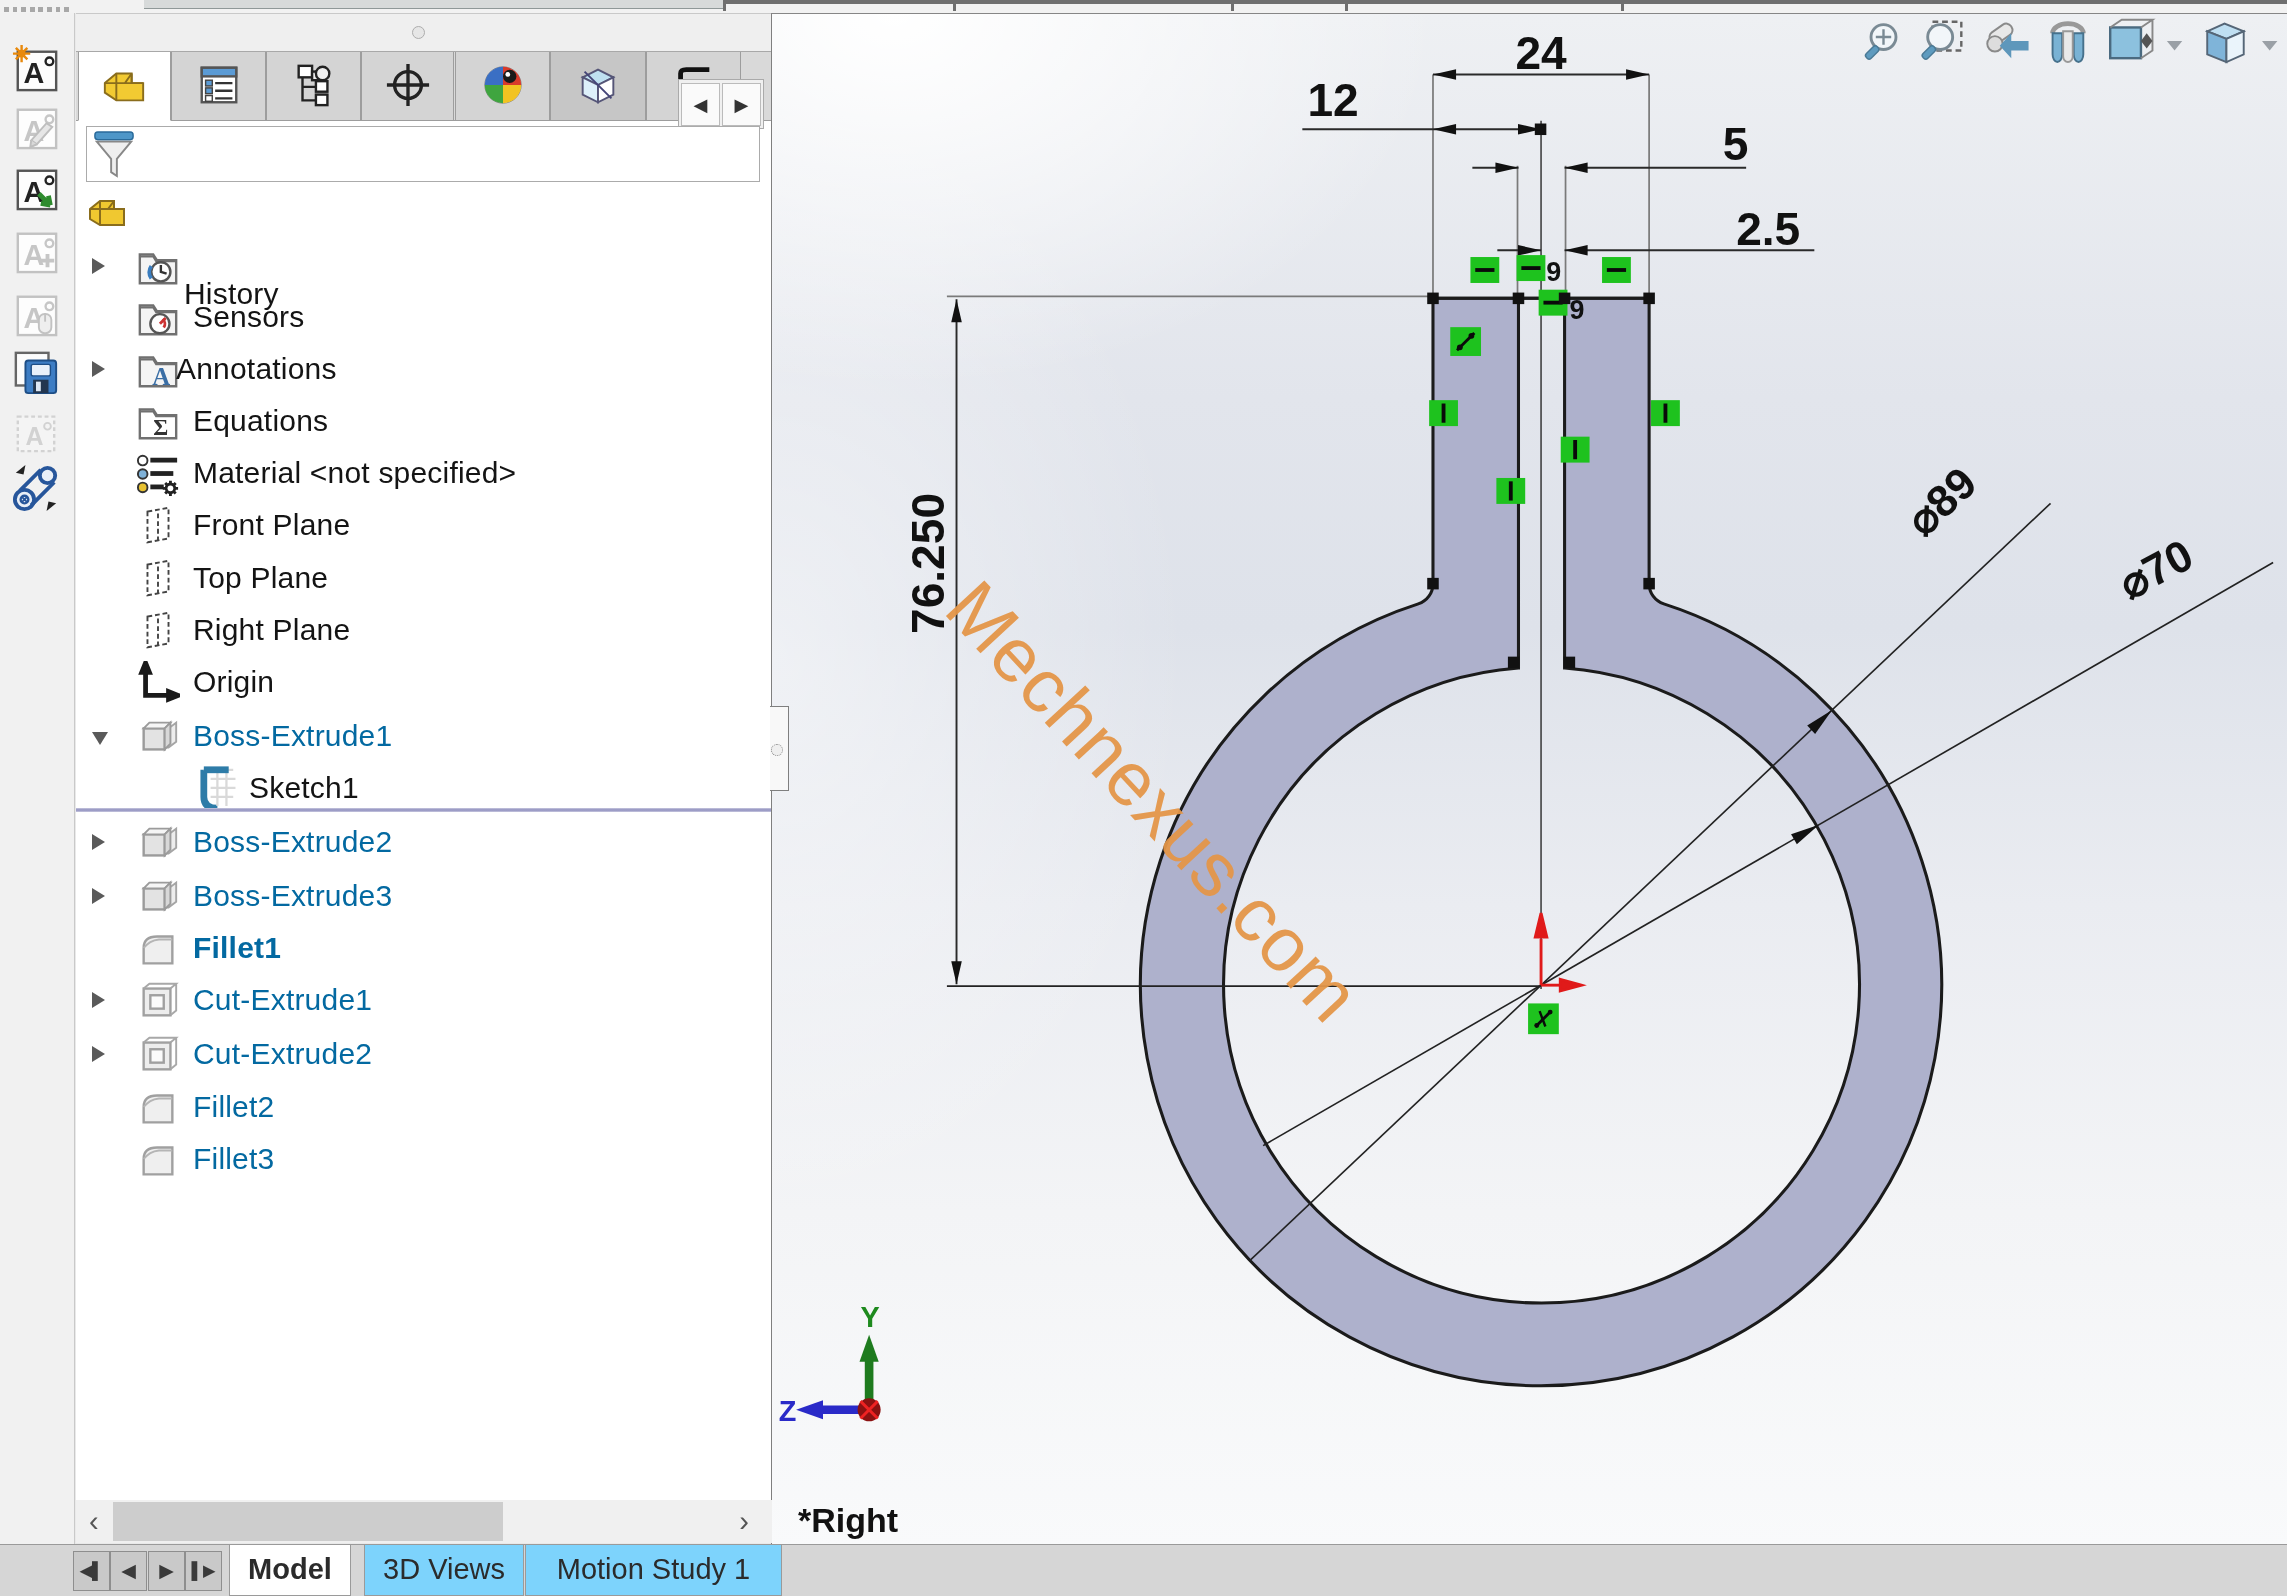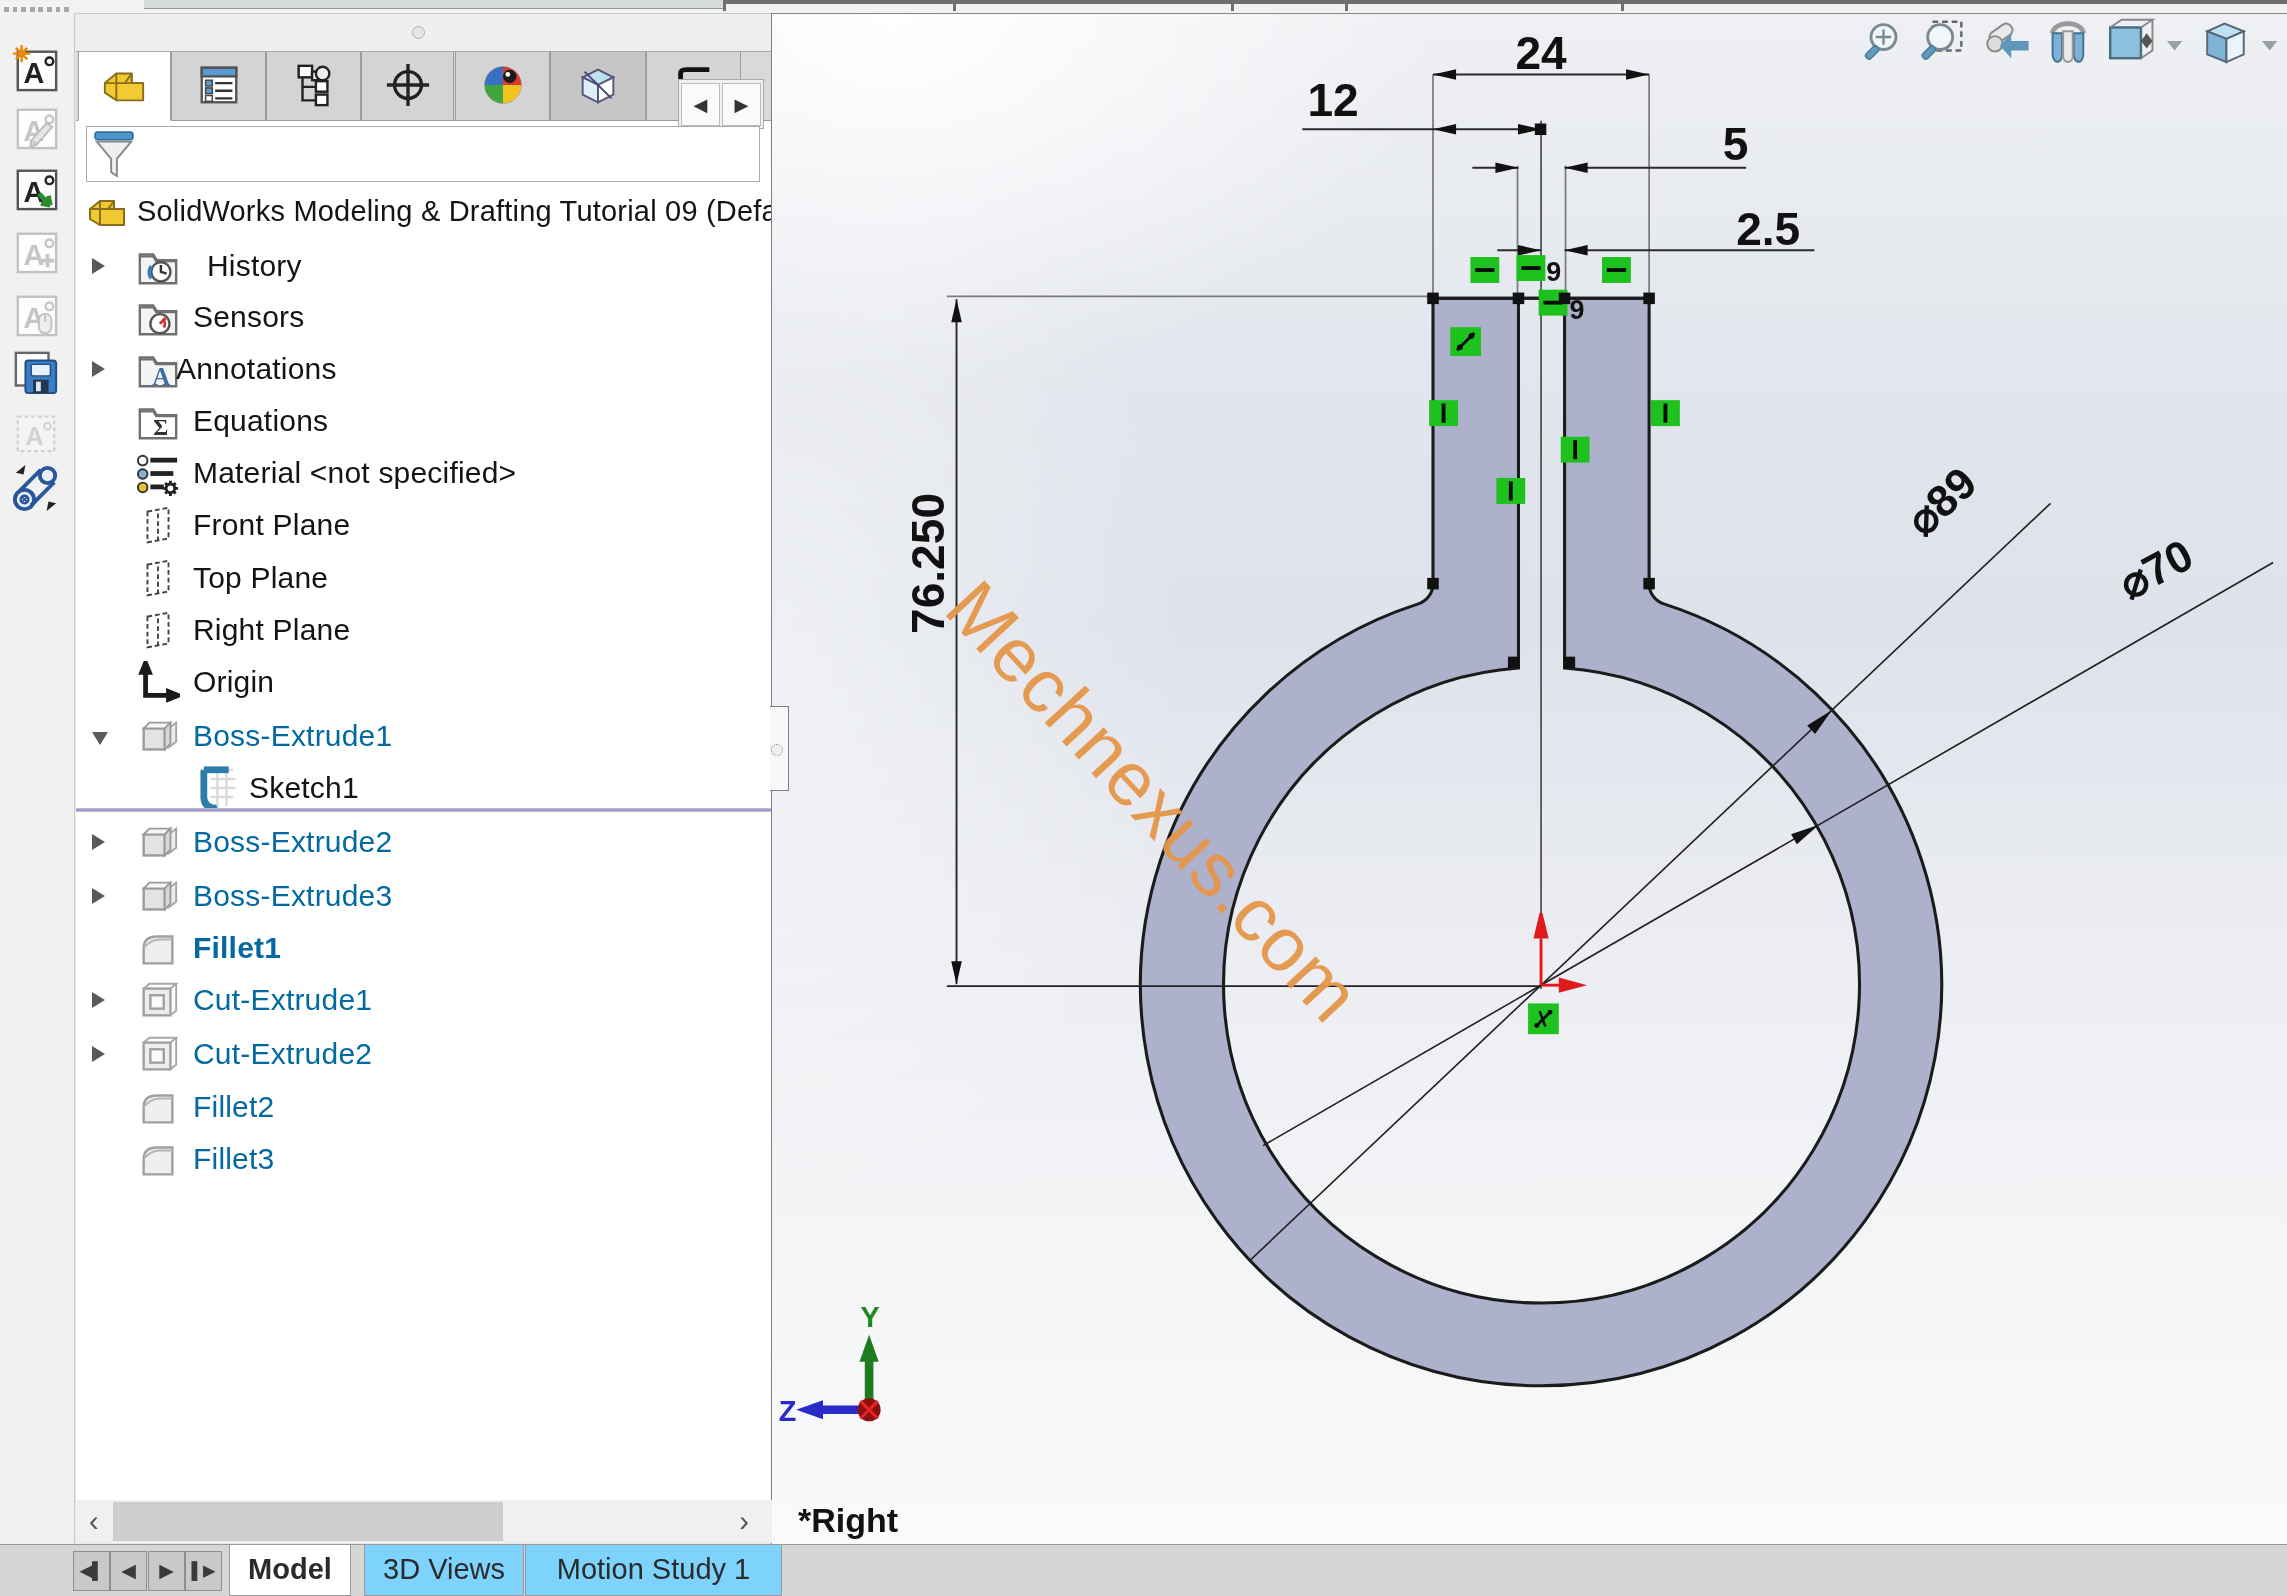--- a/index.html
+++ b/index.html
@@ -190,32 +190,31 @@
           <rect x="2" y="2" width="40" height="8" rx="3" fill="#4E96C8" stroke="#2A6A9A" stroke-width="1.5"></rect>
           <path d="M4 12 L19 30 L19 44 L25 48 L25 30 L40 12 Z" fill="#EFEFEF" stroke="#888" stroke-width="2"></path>
         </svg>
       </div>
     <div id="tree">
         <div class="trow" style="top:182px;">
           <div class="ticon" style="left:7.7px;top:-5.8px;width:46px;height:46px;"><svg width="46" height="46" viewBox="0 0 46 46">
               <path d="M6 20 L16 12 L30 12 L30 20 L40 20 L40 36 L16 36 L6 30 Z" fill="#F0C830" stroke="#8a6d1c" stroke-width="2"></path>
               <path d="M6 20 L16 20 L16 36 M16 20 L16 12 M30 12 L24 20 L16 20 M30 12 L30 20 L40 20 L24 20" fill="none" stroke="#8a6d1c" stroke-width="2"></path>
             </svg></div>
-          <div class="txt" style="left:61px;font-size:29px;">SolidWorks Modeling &amp; Drafting Tutorial 09  (Defa</div>
         </div>
         <div class="trow" style="top:236px;">
           <div class="arr r"></div>
           <div class="ticon" style="left:60px;"><svg width="44" height="44" viewBox="0 0 46 46">
               <path d="M4 12 L4 40 L42 40 L42 16 L22 16 L18 10 L4 10 Z" fill="#F4F4F4" stroke="#707070" stroke-width="2.5"></path>
               <path d="M4 12 L18 12 L21 17 L42 17" fill="none" stroke="#707070" stroke-width="2"></path>
               <circle cx="26" cy="28" r="10" fill="#FFF" stroke="#555" stroke-width="2.5"></circle>
               <path d="M26 21 L26 28 L32 30" stroke="#333" stroke-width="2.5" fill="none"></path>
               <path d="M16 22 a11 11 0 0 0 0 13" stroke="#3A7DBF" stroke-width="4" fill="none"></path>
             </svg></div>
-          <div class="txt" style="left:131px;">History</div>
+          <div class="txt" style="left:108px;margin-top:28px;">History</div>
         </div>
         <div class="trow" style="top:287px;">
           <div class="ticon" style="left:60px;"><svg width="44" height="44" viewBox="0 0 46 46">
               <path d="M4 12 L4 40 L42 40 L42 16 L22 16 L18 10 L4 10 Z" fill="#F4F4F4" stroke="#707070" stroke-width="2.5"></path>
               <path d="M4 12 L18 12 L21 17 L42 17" fill="none" stroke="#707070" stroke-width="2"></path>
               <circle cx="25" cy="29" r="10" fill="#FFF" stroke="#555" stroke-width="2.5"></circle>
               <path d="M25 29 L31 23" stroke="#C33" stroke-width="3"></path>
               <path d="M29 33 a7 7 0 0 0-1 -9" stroke="#C33" stroke-width="3" fill="none"></path>
             </svg></div>
           <div class="txt" style="left:117px;">Sensors</div>

